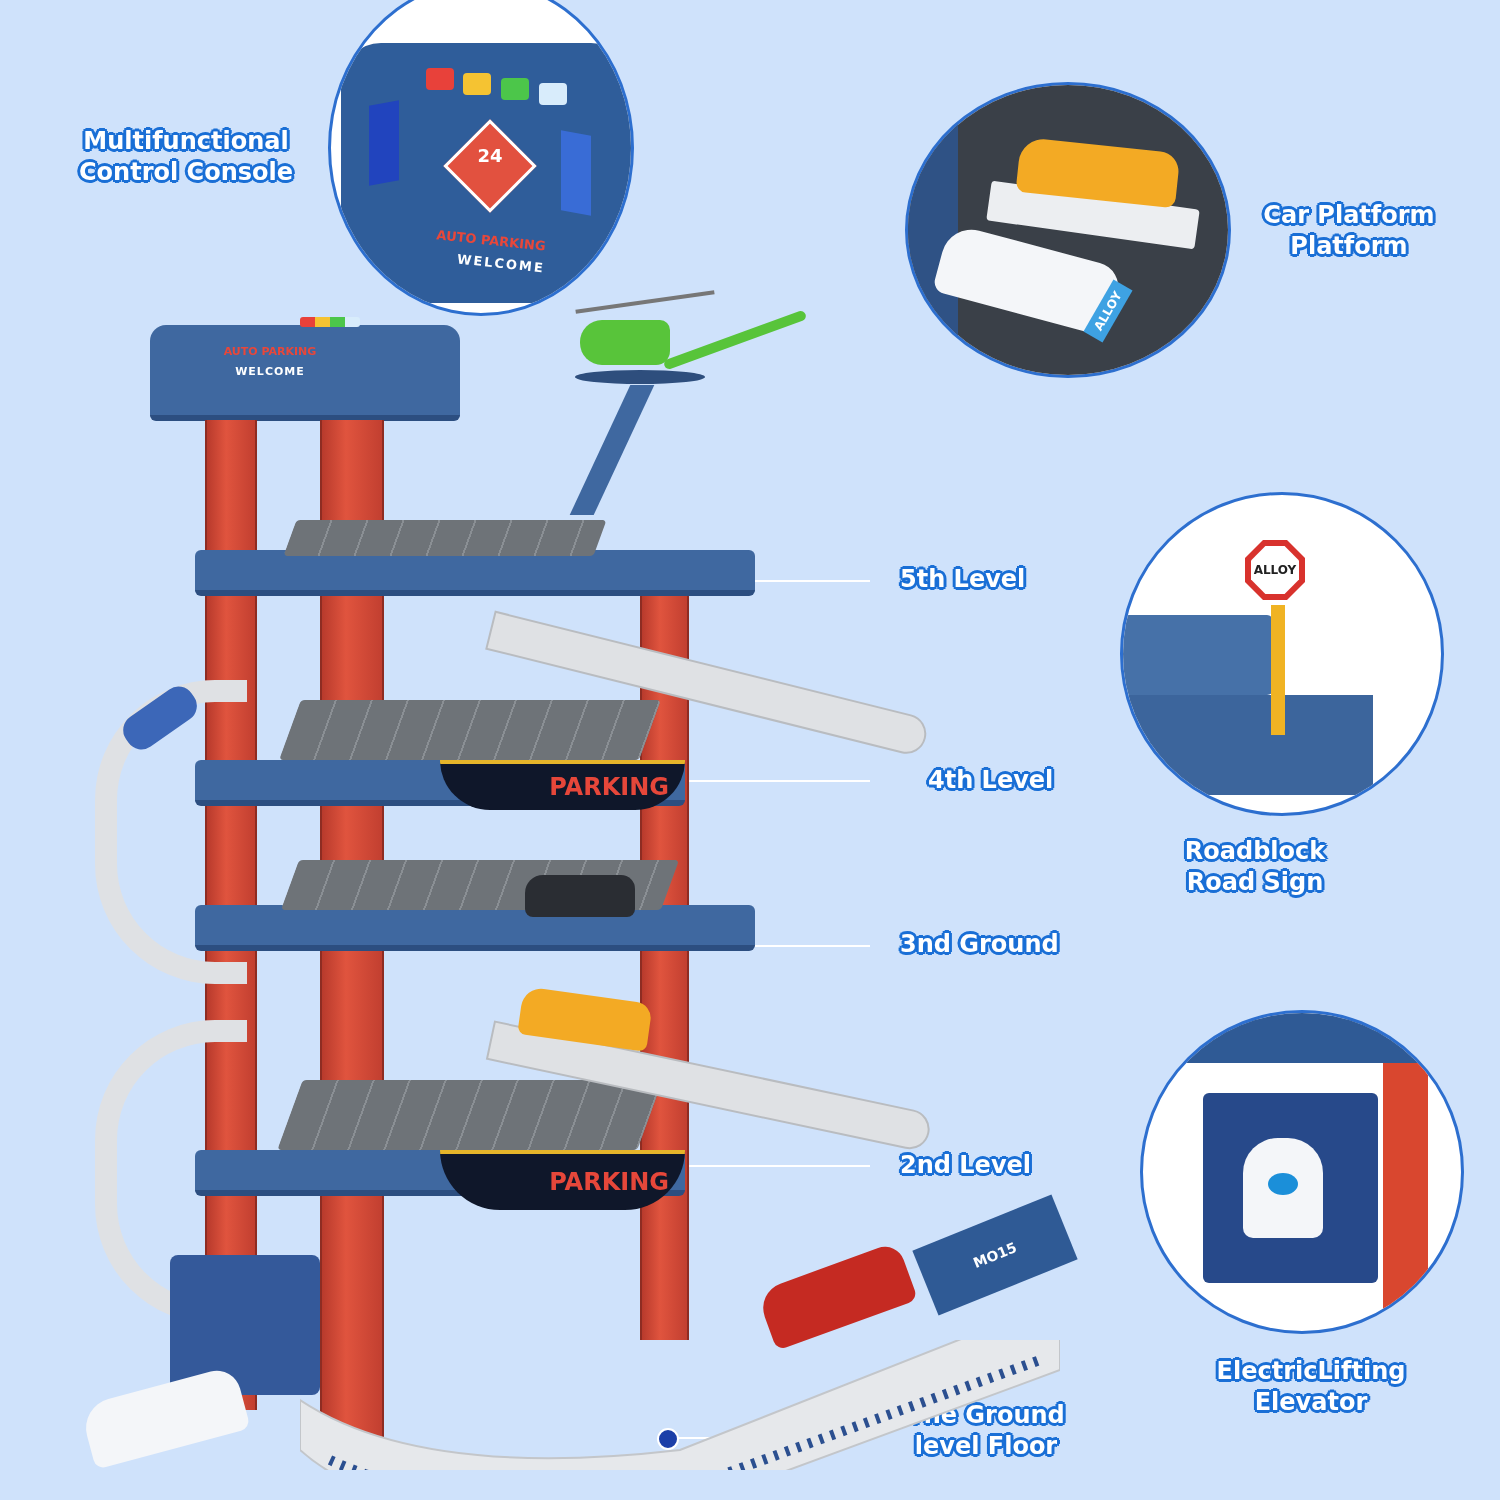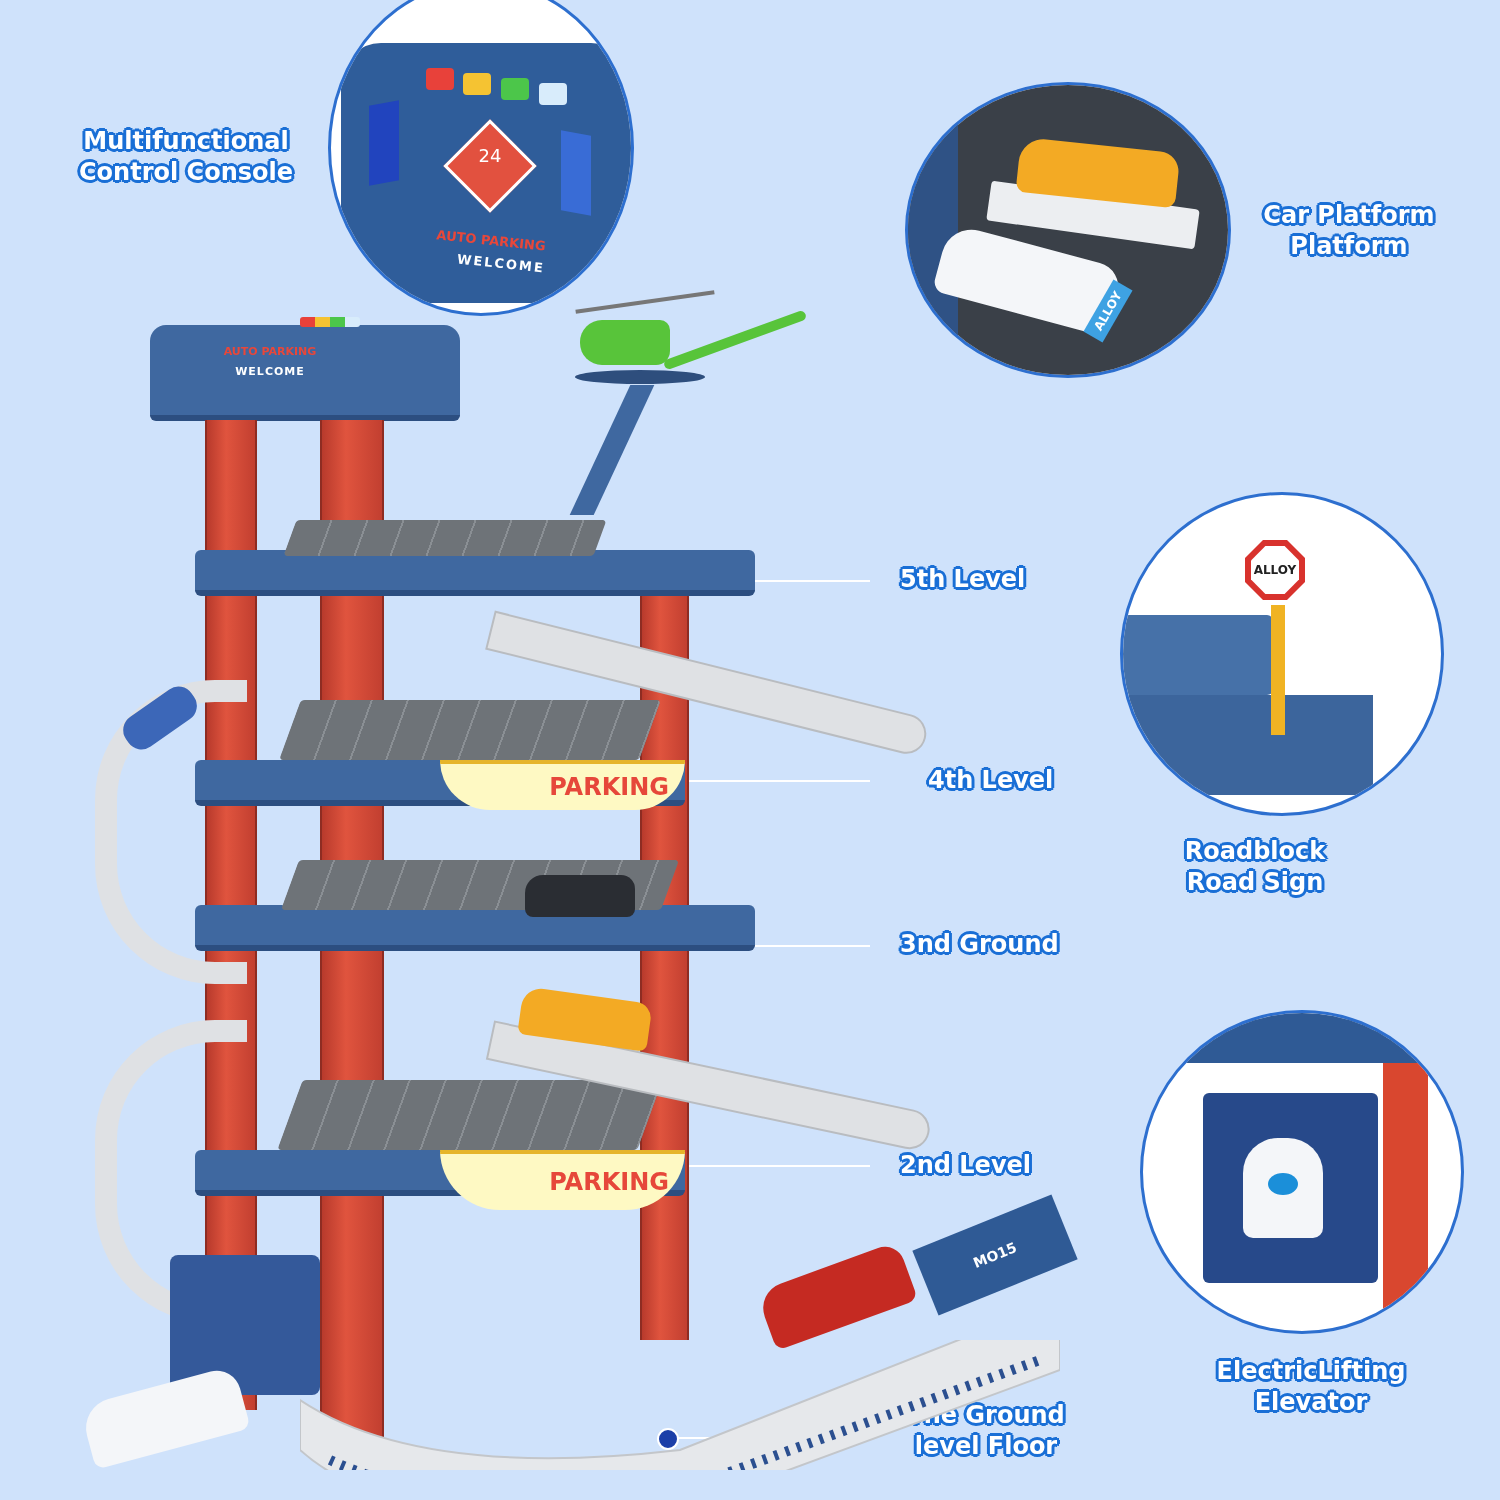--- a/index.html
+++ b/index.html
@@ -12,21 +12,21 @@
   .callout-text span{display:block;}
   .level-label{font-size:24px;padding-left:24px;}
   .feature-label{font-size:24px;}
   .circle{position:absolute;border-radius:50%;background:#ffffff;border:3px solid #2d6fcf;overflow:hidden;}
   .leader{position:absolute;height:2px;background:#ffffff;}
   .dot{position:absolute;width:18px;height:18px;border-radius:50%;background:#1c3fa8;border:2px solid #ffffff;}
   .pillar{position:absolute;background:linear-gradient(90deg,#b83a2c,#e0543e 40%,#c23f30);border-left:2px solid #8e2c22;border-right:2px solid #8e2c22;}
   .deck{position:absolute;background:#3f68a0;border-radius:6px;border-bottom:6px solid #2c4e80;}
   .floor{position:absolute;background:repeating-linear-gradient(90deg,#6e7378 0 34px,#8a8f94 34px 36px);border-radius:4px;}
   .ramp{position:absolute;background:#dfe1e4;border:2px solid #b9bcc0;border-radius:0 40px 40px 0;}
-  .parking-band{position:absolute;background:#fef9c3;border-top:4px solid #e6b52a;border-radius:0 0 80px 80px;color:#e6473a;font-weight:bold;font-size:24px;display:flex;align-items:center;justify-content:flex-end;padding-right:16px;box-sizing:border-box;}
+  .parking-band{position:absolute;background:#0f172a;border-top:4px solid #e6b52a;border-radius:0 0 80px 80px;color:#e6473a;font-weight:bold;font-size:24px;display:flex;align-items:center;justify-content:flex-end;padding-right:16px;box-sizing:border-box;}
   .btn-light{position:absolute;width:28px;height:22px;border-radius:4px;}
 </style>
 </head>
 <body>
 
 <div class="callout-text feature-label" style="left:68px;top:126px;width:236px;">
   <span>Multifunctional</span>
   <span>Control Console</span>
 </div>
 <div class="callout-text feature-label" style="left:1234px;top:200px;width:230px;">
@@ -67,21 +67,21 @@
 
 <div class="circle" style="left:328px;top:-20px;width:300px;height:330px;">
   <div style="position:absolute;left:10px;top:60px;width:290px;height:260px;background:#2f5d9a;border-radius:40px 40px 0 0;"></div>
   <div class="btn-light" style="left:95px;top:85px;background:#e8413a;"></div>
   <div class="btn-light" style="left:132px;top:90px;background:#f5c332;"></div>
   <div class="btn-light" style="left:170px;top:95px;background:#4cc64a;"></div>
   <div class="btn-light" style="left:208px;top:100px;background:#d8ecfb;"></div>
   <div style="position:absolute;left:38px;top:120px;width:30px;height:80px;background:#1e3fc4;transform:skewY(-10deg);opacity:.85;"></div>
   <div style="position:absolute;left:230px;top:150px;width:30px;height:80px;background:#3b6fe0;transform:skewY(10deg);opacity:.85;"></div>
   <div style="position:absolute;left:126px;top:150px;width:60px;height:60px;background:#e2513f;border:3px solid #fff;transform:rotate(45deg);"></div>
-  <div style="position:absolute;left:126px;top:162px;width:66px;text-align:center;color:#fff;font-weight:normal;font-size:18px;">24</div>
+  <div style="position:absolute;left:126px;top:162px;width:66px;text-align:center;color:#fff;font-weight:bold;font-size:18px;">24</div>
   <div style="position:absolute;left:60px;top:250px;width:200px;text-align:center;color:#e8473a;font-weight:bold;font-size:13px;transform:rotate(6deg);">AUTO PARKING</div>
   <div style="position:absolute;left:70px;top:273px;width:200px;text-align:center;color:#fff;font-weight:bold;font-size:13px;letter-spacing:2px;transform:rotate(6deg);">WELCOME</div>
 </div>
 
 <div class="circle" style="left:905px;top:82px;width:320px;height:290px;">
   <div style="position:absolute;left:0;top:0;width:100%;height:100%;background:#3a4048;"></div>
   <div style="position:absolute;left:0;top:0;width:50px;height:100%;background:#2f5285;"></div>
   <div style="position:absolute;left:80px;top:110px;width:210px;height:40px;background:#eceef1;border-radius:4px;transform:rotate(8deg);"></div>
   <div style="position:absolute;left:110px;top:60px;width:160px;height:55px;background:#f3aa24;border-radius:25px 20px 10px 10px;transform:rotate(6deg);"></div>
   <div style="position:absolute;left:30px;top:160px;width:180px;height:70px;background:#f4f6f9;border-radius:30px 25px 12px 12px;transform:rotate(15deg);"></div>

